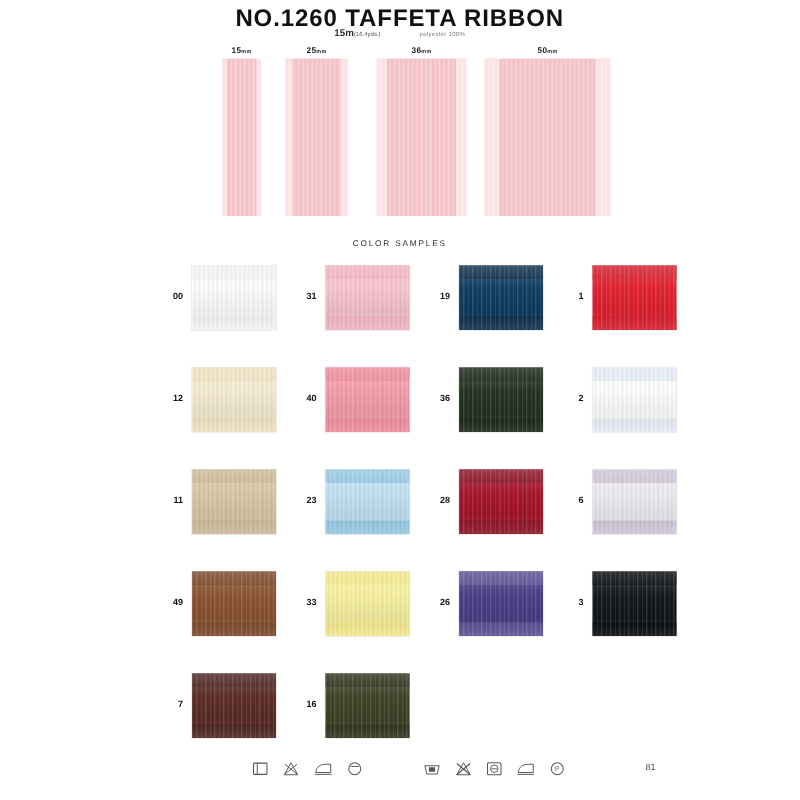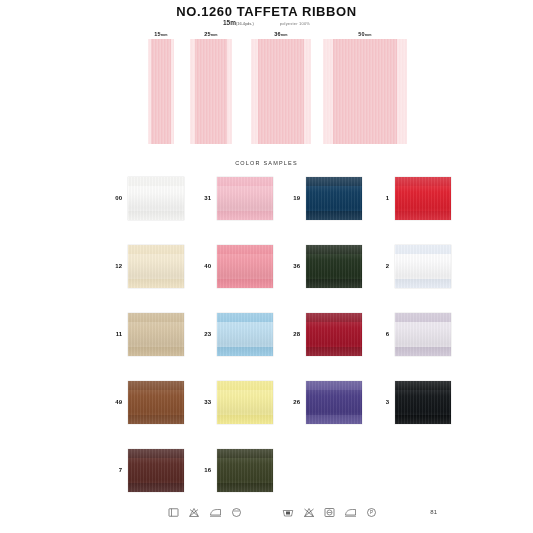--- a/index.html
+++ b/index.html
@@ -10,21 +10,21 @@
     color:#1a1a1a;
     overflow:hidden;
     position:relative;
   }
   .page{position:relative;width:533px;height:533px;}
 
   
   .title{
     position:absolute;top:4px;left:0;width:533px;
     text-align:center;
-    font-size:13px;font-weight:bold;letter-spacing:0.6px;
+    font-size:16px;font-weight:bold;letter-spacing:0.6px;
     color:#111;
   }
   .subtitle{
     position:absolute;top:19px;left:0;width:533px;
     text-align:center;
     font-size:6px;color:#333;
   }
   .subtitle .len{font-weight:bold;font-size:6.5px;}
   .subtitle .yds{font-size:4px;color:#555;}
   .subtitle .mat{font-size:4px;color:#777;margin-left:26px;letter-spacing:.2px;}

